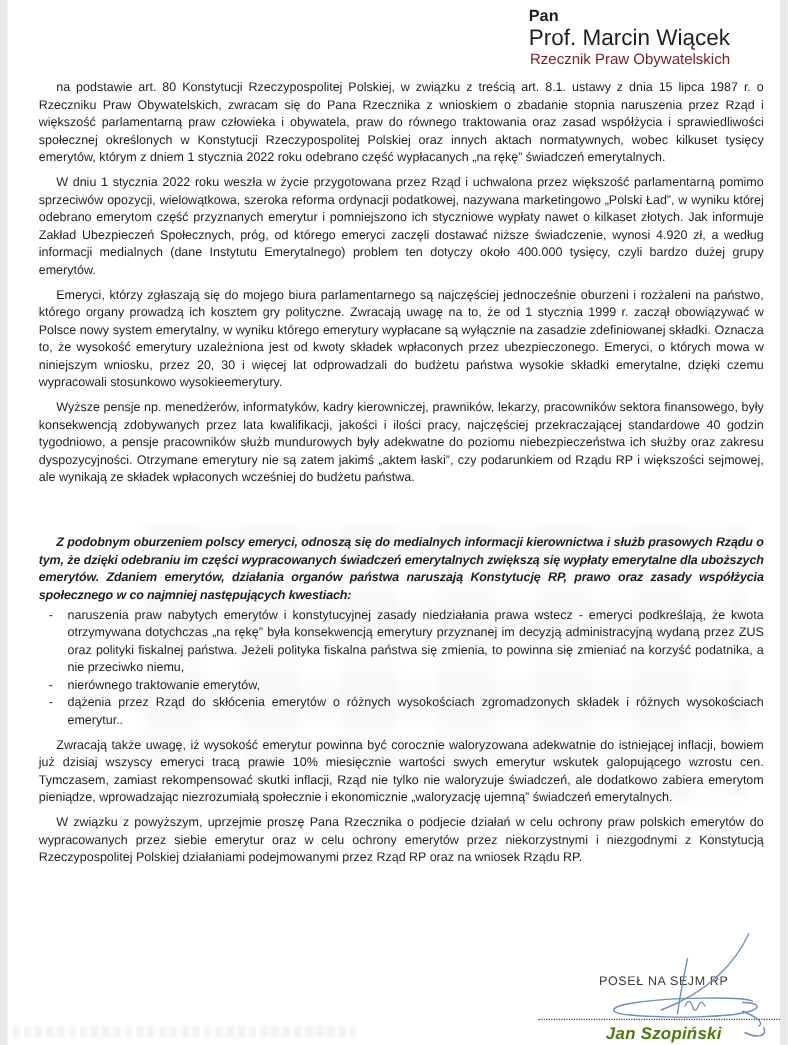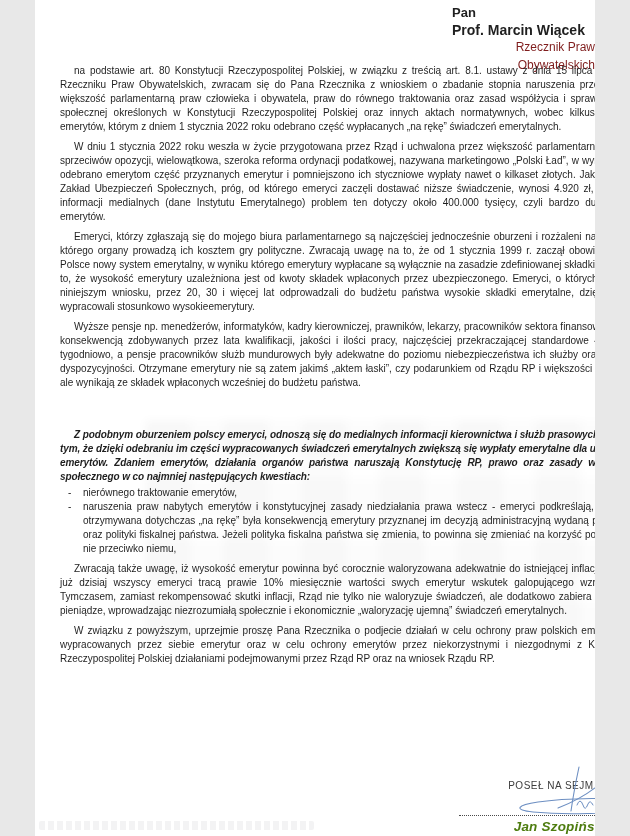--- a/index.html
+++ b/index.html
@@ -1,30 +1,30 @@
 <!DOCTYPE html>
 <html lang="pl"><head>
 <meta charset="utf-8">
 <style>
   * { margin: 0; padding: 0; box-sizing: border-box; }
   html, body { background: #e8e8e8; }
   .page {
     position: relative;
-    width: 560px;
+    width: 618px;
     height: 836px;
     margin: 0 auto;
     background: #ffffff;
     overflow: hidden;
     font-family: "Liberation Sans", sans-serif;
     color: #1f1f1f;
   }
   
   .recipient { position: absolute; top: 4px; left: 417px; line-height: 17.5px; }
   .recipient .salutation { font-size: 13px; font-weight: bold; }
-  .recipient .name { font-size: 14px; font-weight: bold; }
+  .recipient .name { font-size: 18px; font-weight: normal; }
   .recipient .title { font-size: 12px; font-weight: normal; color: #7f1d1d; text-align: right; }
 
   
   .letter-body {
     position: absolute;
     top: 64px; left: 25px; width: 580px;
     font-size: 10px; line-height: 13.9px;
     text-align: justify;
   }
   .letter-body p { margin: 0 0 6.5px; text-indent: 14px; }
@@ -85,22 +85,23 @@
     <div class="title">Rzecznik Praw Obywatelskich</div>
   </header>
 
   <main class="letter-body">
     <p>na podstawie art. 80 Konstytucji Rzeczypospolitej Polskiej, w związku z treścią art. 8.1. ustawy z dnia 15 lipca 1987 r. o Rzeczniku Praw Obywatelskich, zwracam się do Pana Rzecznika z wnioskiem o zbadanie stopnia naruszenia przez Rząd i większość parlamentarną praw człowieka i obywatela, praw do równego traktowania oraz zasad współżycia i sprawiedliwości społecznej określonych w Konstytucji Rzeczypospolitej Polskiej oraz innych aktach normatywnych, wobec kilkuset tysięcy emerytów, którym z dniem 1 stycznia 2022 roku odebrano część wypłacanych „na rękę” świadczeń emerytalnych.</p>
     <p>W dniu 1 stycznia 2022 roku weszła w życie przygotowana przez Rząd i uchwalona przez większość parlamentarną pomimo sprzeciwów opozycji, wielowątkowa, szeroka reforma ordynacji podatkowej, nazywana marketingowo „Polski Ład”, w wyniku której odebrano emerytom część przyznanych emerytur i pomniejszono ich styczniowe wypłaty nawet o kilkaset złotych. Jak informuje Zakład Ubezpieczeń Społecznych, próg, od którego emeryci zaczęli dostawać niższe świadczenie, wynosi 4.920 zł, a według informacji medialnych (dane Instytutu Emerytalnego) problem ten dotyczy około 400.000 tysięcy, czyli bardzo dużej grupy emerytów.</p>
     <p>Emeryci, którzy zgłaszają się do mojego biura parlamentarnego są najczęściej jednocześnie oburzeni i rozżaleni na państwo, którego organy prowadzą ich kosztem gry polityczne. Zwracają uwagę na to, że od 1 stycznia 1999 r. zaczął obowiązywać w Polsce nowy system emerytalny, w wyniku którego emerytury wypłacane są wyłącznie na zasadzie zdefiniowanej składki. Oznacza to, że wysokość emerytury uzależniona jest od kwoty składek wpłaconych przez ubezpieczonego. Emeryci, o których mowa w niniejszym wniosku, przez 20, 30 i więcej lat odprowadzali do budżetu państwa wysokie składki emerytalne, dzięki czemu wypracowali stosunkowo wysokieemerytury.</p>
     <p>Wyższe pensje np. menedżerów, informatyków, kadry kierowniczej, prawników, lekarzy, pracowników sektora finansowego, były konsekwencją zdobywanych przez lata kwalifikacji, jakości i ilości pracy, najczęściej przekraczającej standardowe 40 godzin tygodniowo, a pensje pracowników służb mundurowych były adekwatne do poziomu niebezpieczeństwa ich służby oraz zakresu dyspozycyjności. Otrzymane emerytury nie są zatem jakimś „aktem łaski”, czy podarunkiem od Rządu RP i większości sejmowej, ale wynikają ze składek wpłaconych wcześniej do budżetu państwa.</p>
     <p class="bold-italic">Z podobnym oburzeniem polscy emeryci, odnoszą się do medialnych informacji kierownictwa i służb prasowych Rządu o tym, że dzięki odebraniu im części wypracowanych świadczeń emerytalnych zwiększą się wypłaty emerytalne dla uboższych emerytów. Zdaniem emerytów, działania organów państwa naruszają Konstytucję RP, prawo oraz zasady współżycia społecznego w co najmniej następujących kwestiach:</p>
     <ul class="dash-list">
+      <li>naruszenia praw nabytych emerytów i konstytucyjnej zasady niedziałania prawa wstecz - emeryci podkreślają, że kwota otrzymywana dotychczas „na rękę” była konsekwencją emerytury przyznanej im decyzją administracyjną wydaną przez ZUS oraz polityki fiskalnej państwa. Jeżeli polityka fiskalna państwa się zmienia, to powinna się zmieniać na korzyść podatnika, a nie przeciwko niemu,</li>
       <li>nierównego traktowanie emerytów,</li>
-      <li>naruszenia praw nabytych emerytów i konstytucyjnej zasady niedziałania prawa wstecz - emeryci podkreślają, że kwota otrzymywana dotychczas „na rękę” była konsekwencją emerytury przyznanej im decyzją administracyjną wydaną przez ZUS oraz polityki fiskalnej państwa. Jeżeli polityka fiskalna państwa się zmienia, to powinna się zmieniać na korzyść podatnika, a nie przeciwko niemu,</li>
+      <li>dążenia przez Rząd do skłócenia emerytów o różnych wysokościach zgromadzonych składek i różnych wysokościach emerytur..</li>
     </ul>
     <p>Zwracają także uwagę, iż wysokość emerytur powinna być corocznie waloryzowana adekwatnie do istniejącej inflacji, bowiem już dzisiaj wszyscy emeryci tracą prawie 10% miesięcznie wartości swych emerytur wskutek galopującego wzrostu cen. Tymczasem, zamiast rekompensować skutki inflacji, Rząd nie tylko nie waloryzuje świadczeń, ale dodatkowo zabiera emerytom pieniądze, wprowadzając niezrozumiałą społecznie i ekonomicznie „waloryzację ujemną” świadczeń emerytalnych.</p>
     <p>W związku z powyższym, uprzejmie proszę Pana Rzecznika o podjecie działań w celu ochrony praw polskich emerytów do wypracowanych przez siebie emerytur oraz w celu ochrony emerytów przez niekorzystnymi i niezgodnymi z Konstytucją Rzeczypospolitej Polskiej działaniami podejmowanymi przez Rząd RP oraz na wniosek Rządu RP.</p>
   </main>
 
   <footer class="signature-area">
     <div class="sig-role">POSEŁ NA SEJM RP</div>
     <div class="sig-dotline"></div>
     <div class="sig-name">Jan Szopiński</div>
     <svg class="sig-svg" width="210" height="101" viewBox="0 0 210 101" fill="none">

